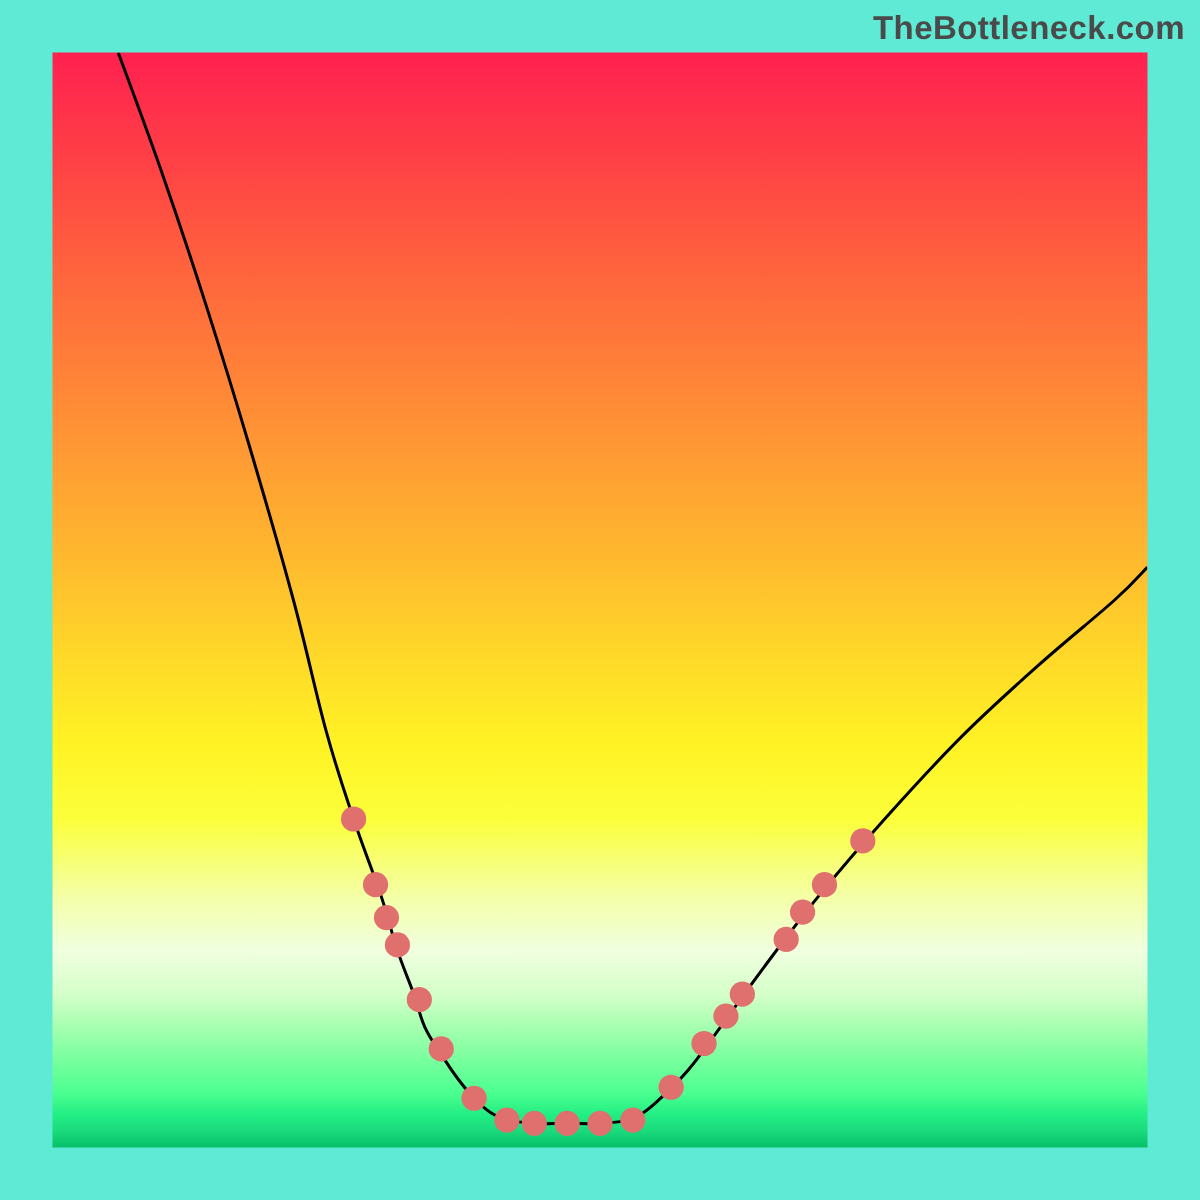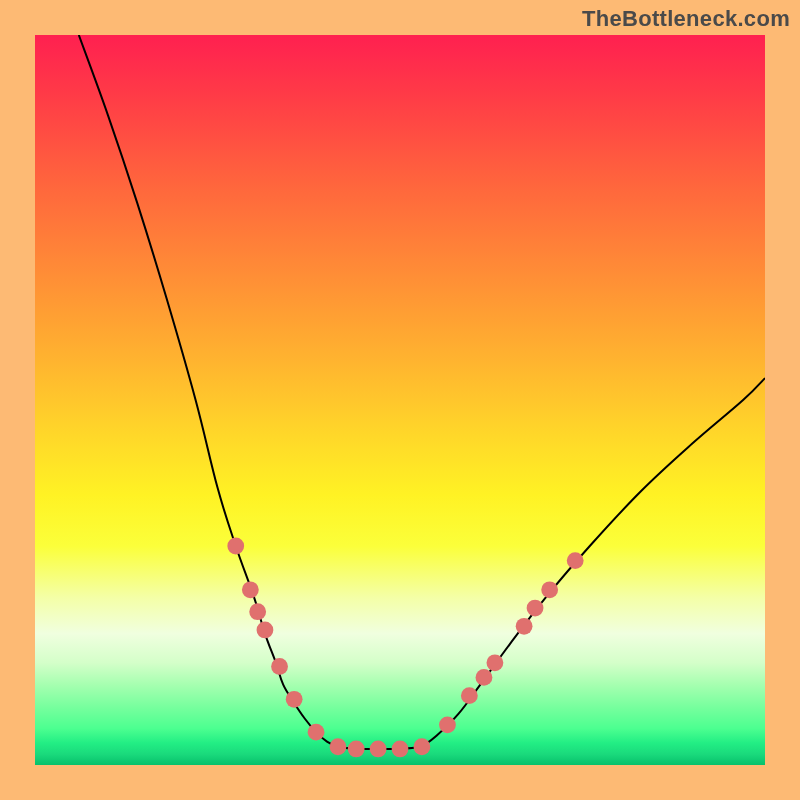--- a/index.html
+++ b/index.html
@@ -8,21 +8,21 @@
     width: 800px;
     height: 800px;
     background: #000;
     overflow: hidden;
     font-family: Arial, Helvetica, sans-serif;
   }
   .frame {
     position: relative;
     width: 800px;
     height: 800px;
-    background: #fdba74;
+    background: #5eead4;
   }
   .watermark {
     position: absolute;
     top: 6px;
     right: 10px;
     color: #4a4a4a;
     font-size: 22px;
     font-weight: 600;
     letter-spacing: 0.3px;
     z-index: 5;

